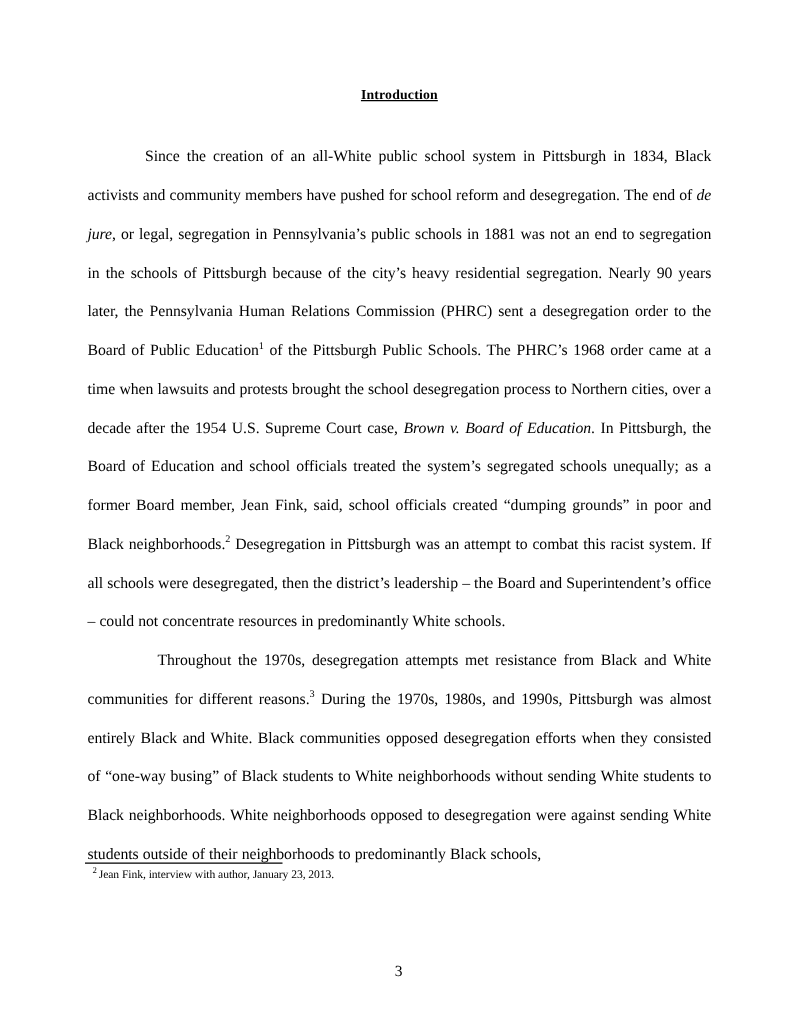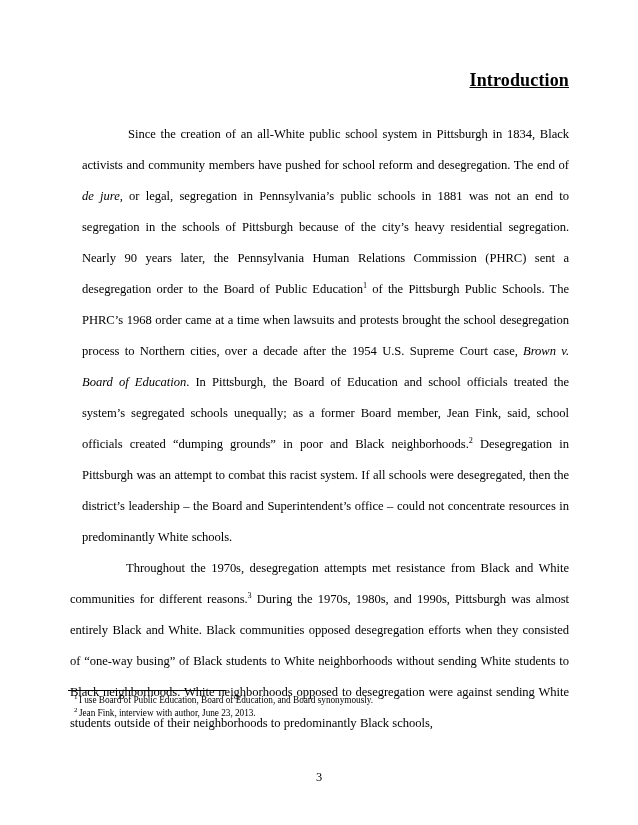--- a/index.html
+++ b/index.html
@@ -26,39 +26,39 @@
 
   
   .content {
     position: absolute;
     left: 70px;
     top: 70px;
     width: 499px;
   }
 
   .doc-title {
-    text-align: right;
+    text-align: center;
     font-weight: bold;
     text-decoration: underline;
-    font-size: 18px;
+    font-size: 11px;
     letter-spacing: 0.15px;
     margin: 0 0 27px 0;
     line-height: 1.2;
   }
 
   .para {
     font-size: 12.6px;
     line-height: 31px;
     text-align: justify;
     text-justify: inter-word;
     margin: 0;
     letter-spacing: -0.05px;
     word-spacing: 0.2px;
   }
-  .para.p1 { text-indent: 46px; margin-left: 12px; }
+  .para.p1 { text-indent: 46px; }
   .para.p2 { text-indent: 56px; }
 
   .para i { font-style: italic; }
 
   sup.fnref {
     font-size: 8.2px;
     vertical-align: super;
     line-height: 0;
   }
 
@@ -117,20 +117,19 @@
 
     <p class="para p1">Since the creation of an all-White public school system in Pittsburgh in 1834, Black activists and community members have pushed for school reform and desegregation.  The end of <i>de jure</i>, or legal, segregation in Pennsylvania’s public schools in 1881 was not an end to segregation in the schools of Pittsburgh because of the city’s heavy residential segregation.  Nearly 90 years later, the Pennsylvania Human Relations Commission (PHRC) sent a desegregation order to the Board of Public Education<sup class="fnref">1</sup> of the Pittsburgh Public Schools.  The PHRC’s 1968 order came at a time when lawsuits and protests brought the school desegregation process to Northern cities, over a decade after the 1954 U.S. Supreme Court case, <i>Brown v. Board of Education</i>.  In Pittsburgh, the Board of Education and school officials treated the system’s segregated schools unequally; as a former Board member, Jean Fink, said, school officials created “dumping grounds” in poor and Black neighborhoods.<sup class="fnref">2</sup>  Desegregation in Pittsburgh was an attempt to combat this racist system.  If all schools were desegregated, then the district’s leadership – the Board and Superintendent’s office – could not concentrate resources in predominantly White schools.</p>
 
     <p class="para p2">Throughout the 1970s, desegregation attempts met resistance from Black and White communities for different reasons.<sup class="fnref">3</sup>  During the 1970s, 1980s, and 1990s, Pittsburgh was almost entirely Black and White.  Black communities opposed desegregation efforts when they consisted of “one-way busing” of Black students to White neighborhoods without sending White students to Black neighborhoods.  White neighborhoods opposed to desegregation were against sending White students outside of their neighborhoods to predominantly Black schools,</p>
 
   </div>
 
   <div class="footnotes">
     <hr class="fn-rule">
     <ul class="fn-list">
-      <li class="fn-item"><sup>1</sup><span>I use Board of Public Education, Board of Education, and Board synonymously.</span></li>
-      <li class="fn-item"><sup>2</sup><span>Jean Fink, interview with author, June 23, 2013.</span></li>
+      <li class="fn-item"><sup>2</sup><span>Jean Fink, interview with author, January 23, 2013.</span></li>
     </ul>
   </div>
 
   <div class="page-number">3</div>
 
 </div>
 
 </body></html>

